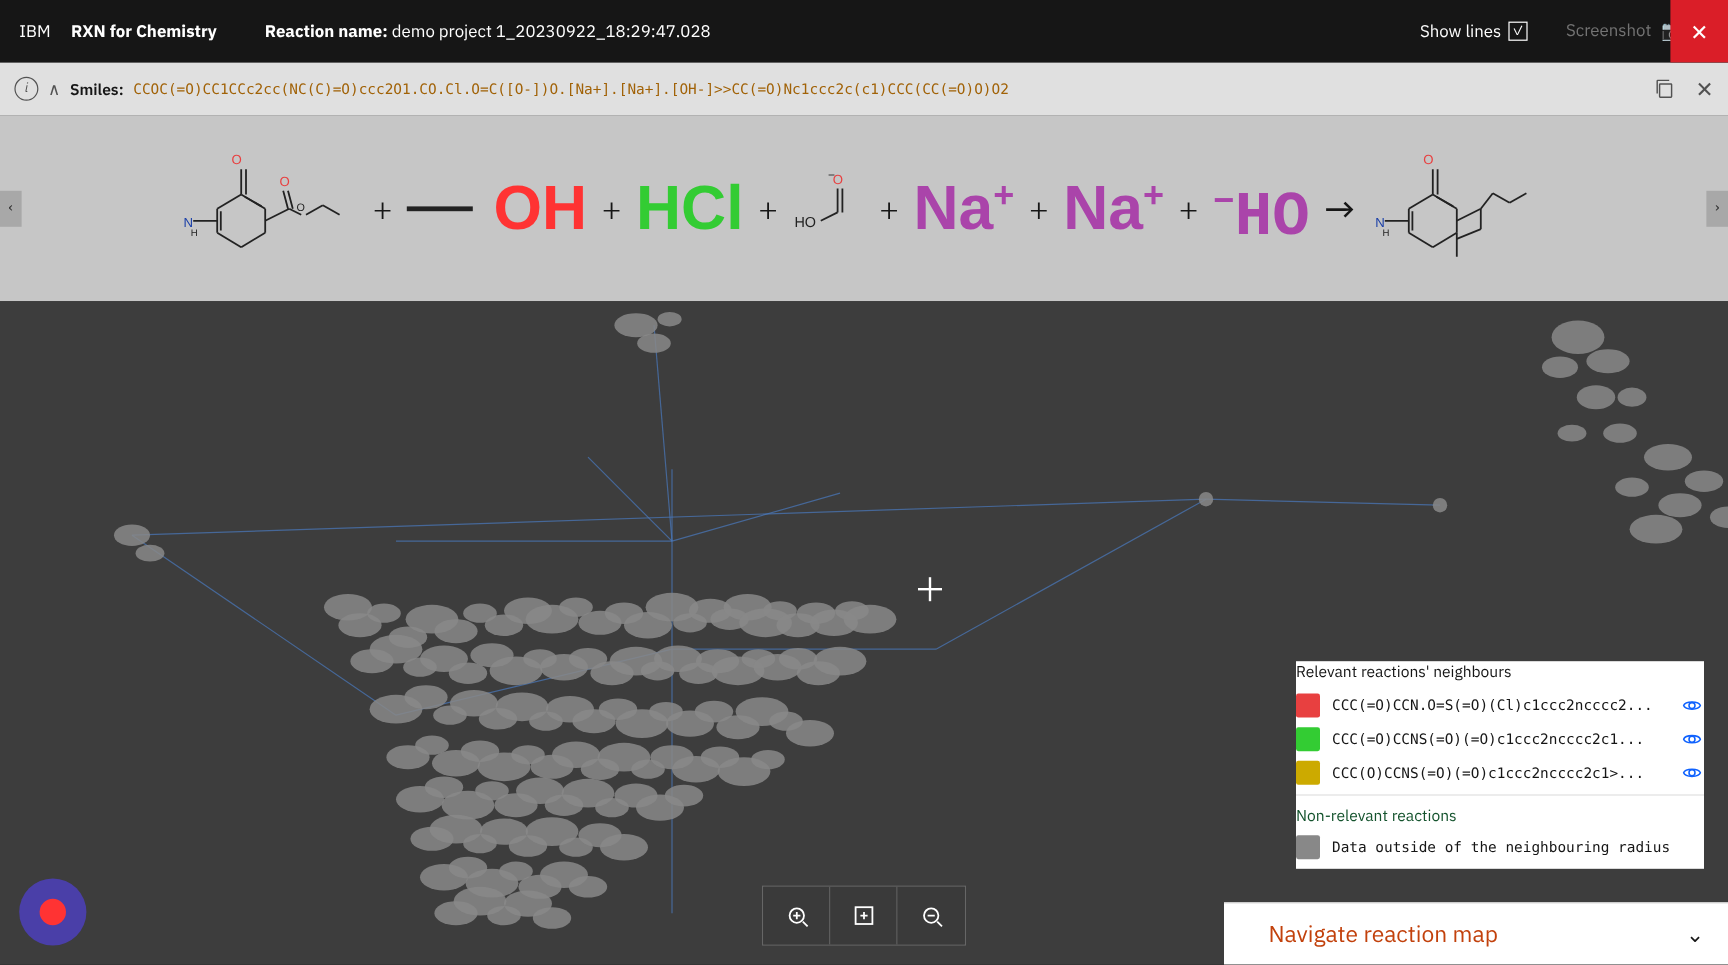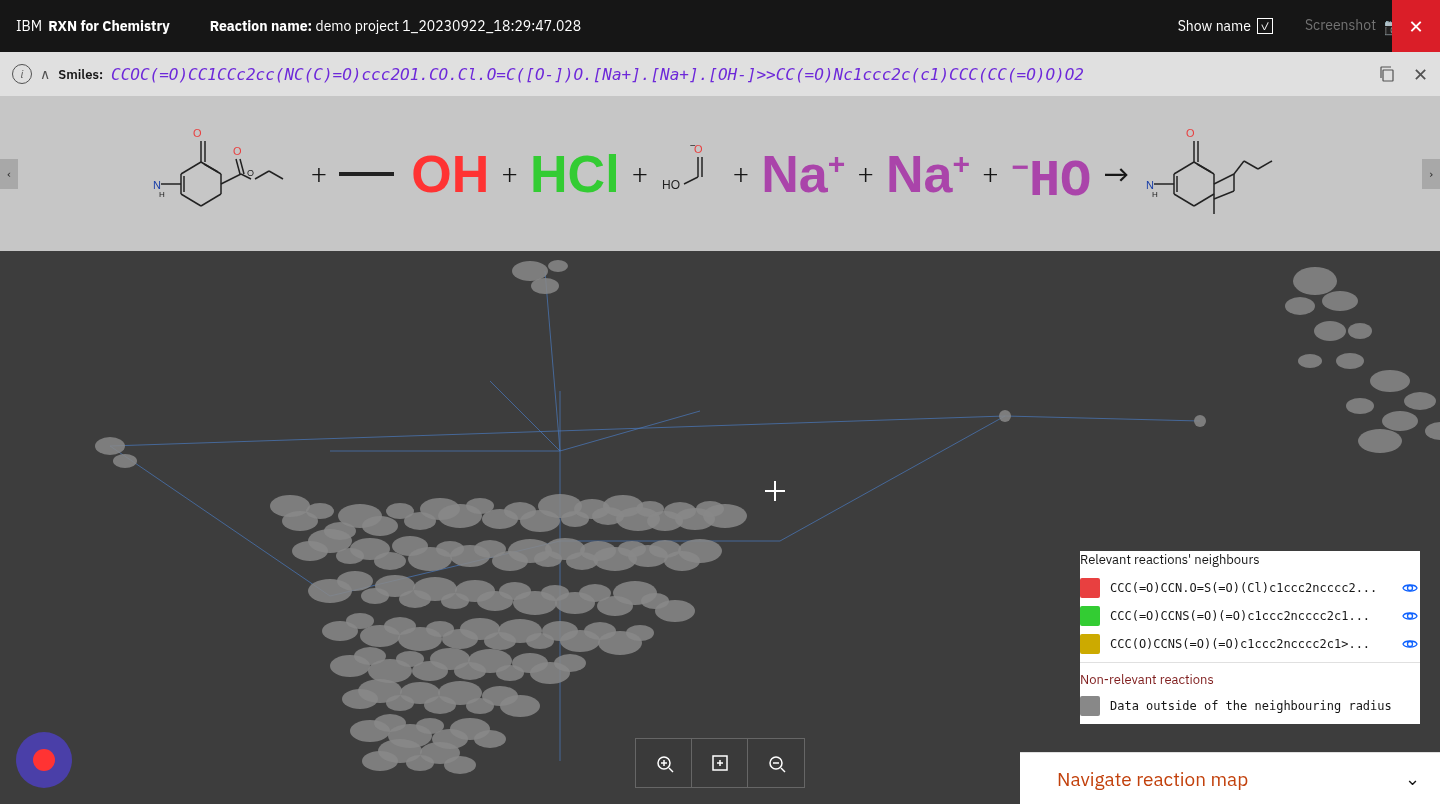--- a/index.html
+++ b/index.html
@@ -13,21 +13,21 @@
       display: flex;
       align-items: center;
       padding: 0 16px;
       color: #fff;
       position: relative;
       z-index: 10;
     }
     #header .brand {
       display: flex;
       align-items: center;
-      gap: 6px;
+      gap: 17px;
       font-size: 14px;
       color: #fff;
       white-space: nowrap;
     }
     #header .brand-ibm {
       font-weight: 400;
       color: #fff;
     }
     #header .brand-rxn {
       font-weight: 700;
@@ -116,28 +116,27 @@
       cursor: pointer;
       flex-shrink: 0;
     }
     #smiles-bar .smiles-label {
       font-size: 13px;
       color: #161616;
       font-weight: 600;
       flex-shrink: 0;
     }
     #smiles-bar .smiles-value {
-      font-size: 16px;
-      color: #6d28d9;
+      font-size: 12px;
+      color: #a16207;
       font-family: monospace;
       overflow: hidden;
       text-overflow: ellipsis;
       white-space: nowrap;
       flex: 1;
-      font-style: italic;
     }
     #smiles-bar .copy-icon {
       width: 28px;
       height: 28px;
       display: flex;
       align-items: center;
       justify-content: center;
       cursor: pointer;
       flex-shrink: 0;
     }
@@ -275,21 +274,21 @@
       color: #0f62fe;
       font-size: 14px;
     }
     .legend-divider {
       border: none;
       border-top: 1px solid #e0e0e0;
       margin: 8px 0 8px 0;
     }
     .non-relevant-title {
       font-size: 13px;
-      color: #7f1d1d;
+      color: #14532d;
       margin-bottom: 8px;
     }
 
     
     #navigate-panel {
       position: absolute;
       bottom: 0;
       right: 0;
       width: 420px;
       height: 52px;
@@ -370,21 +369,21 @@
   <div class="brand">
     <span class="brand-ibm">IBM</span>
     <span class="brand-rxn">RXN for Chemistry</span>
   </div>
   <div class="reaction-name">
     <span class="reaction-name-label">Reaction name:</span>
     <span>demo project 1_20230922_18:29:47.028</span>
   </div>
   <div class="spacer"></div>
   <div class="show-lines">
-    <span>Show name</span>
+    <span>Show lines</span>
     <div class="checkbox">✓</div>
   </div>
   <div class="screenshot-btn">
     <span>Screenshot</span>
     <span style="font-size:16px;">📷</span>
   </div>
   <div class="close-btn">
     <span>✕</span>
   </div>
 </div>

